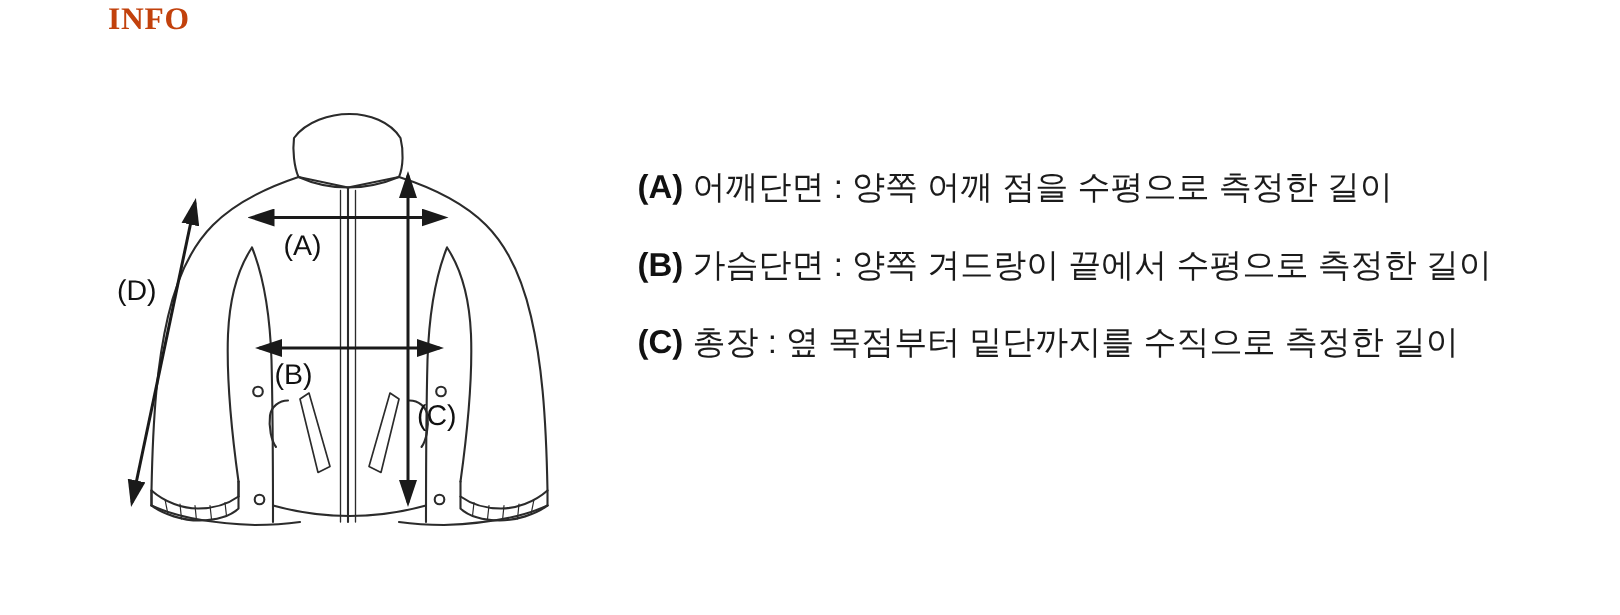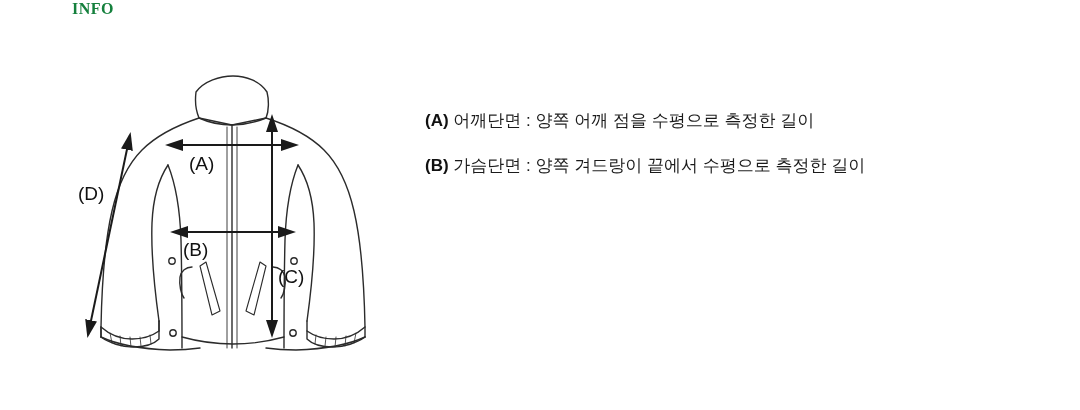--- a/index.html
+++ b/index.html
@@ -14,42 +14,42 @@
     font-family: "Liberation Sans", sans-serif;
     color: #1a1a1a;
     overflow: hidden;
   }
   #page-title {
     position: absolute;
     left: 72px;
     top: 0px;
     font-family: "Liberation Serif", serif;
     font-weight: bold;
-    font-size: 16px;
+    font-size: 21px;
     letter-spacing: 0.5px;
-    color: #15803d;
+    color: #c2410c;
   }
   #diagram-panel {
     position: absolute;
     left: 60px;
     top: 45px;
     width: 340px;
     height: 340px;
   }
   #diagram-svg {
     display: block;
   }
   #legend-panel {
     position: absolute;
     left: 425px;
     top: 110px;
     width: 620px;
   }
   .legend-row {
-    font-size: 17px;
+    font-size: 22px;
     line-height: 1.35;
     color: #1b1b1b;
     margin-bottom: 22px;
     white-space: nowrap;
   }
   .legend-row:last-child {
     margin-bottom: 0;
   }
   .legend-key {
     font-weight: bold;
@@ -136,13 +136,17 @@
 
 <div id="legend-panel">
   <div class="legend-row">
     <span class="legend-key">(A)</span>
     <span class="legend-text">어깨단면 : 양쪽 어깨 점을 수평으로 측정한 길이</span>
   </div>
   <div class="legend-row">
     <span class="legend-key">(B)</span>
     <span class="legend-text">가슴단면 : 양쪽 겨드랑이 끝에서 수평으로 측정한 길이</span>
   </div>
+  <div class="legend-row">
+    <span class="legend-key">(C)</span>
+    <span class="legend-text">총장 : 옆 목점부터 밑단까지를 수직으로 측정한 길이</span>
+  </div>
 </div>
 
 </body></html>

